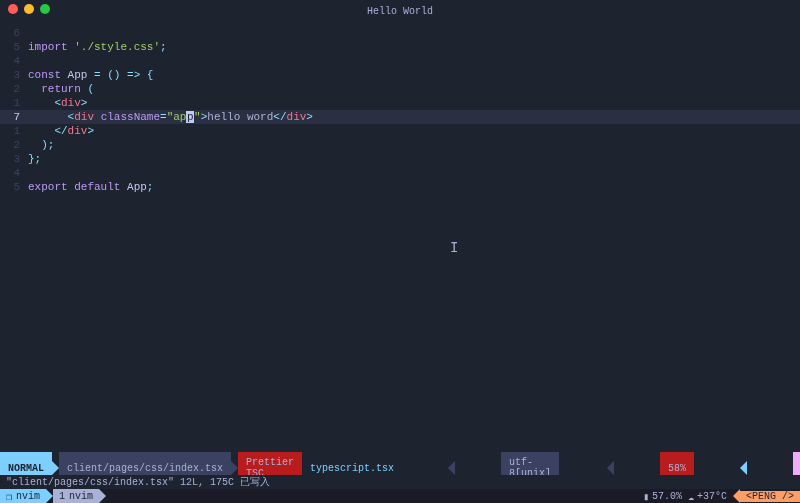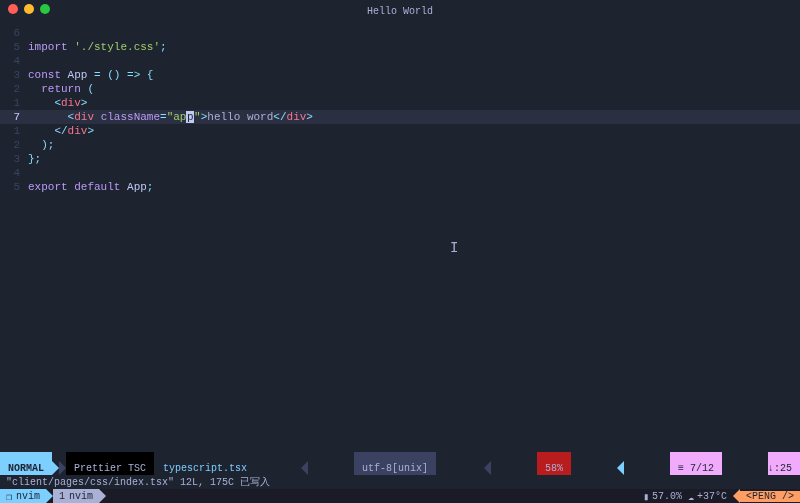--- a/index.html
+++ b/index.html
@@ -102,21 +102,21 @@
   .seg.mode {
     background: #7dcfff;
     color: #1e2330;
     font-weight: bold;
   }
   .seg.path {
     background: #3b4261;
     color: #a9b1d6;
   }
   .seg.lint {
-    background: #000000;
+    background: #b91c1c;
     color: #a9b1d6;
   }
   .arrow-right {
     width: 0; height: 0;
     border-top: 7px solid transparent;
     border-bottom: 7px solid transparent;
     border-left: 7px solid;
   }
   .arrow-left {
     width: 0; height: 0;
@@ -217,20 +217,21 @@
     <div class="line"><div class="gutter">3</div><div class="code"><span class="punc">};</span></div></div>
     <div class="line"><div class="gutter">4</div><div class="code"></div></div>
     <div class="line"><div class="gutter">5</div><div class="code"><span class="kw">export default </span><span class="id">App</span><span class="punc">;</span></div></div>
   </div>
 
 <div class="text-cursor">I</div>
 
 <div class="statusline">
   <div class="seg mode">NORMAL</div>
   <div class="arrow-right" style="border-left-color:#7dcfff"></div>
+  <div class="seg path">client/pages/css/index.tsx</div>
   <div class="arrow-right" style="border-left-color:#3b4261"></div>
   <div class="seg lint">Prettier TSC</div>
 
   <div class="status-right">
     <div class="seg ft">typescript.tsx</div>
     <div class="arrow-left" style="border-right-color:#3b4261"></div>
     <div class="seg enc">utf-8[unix]</div>
     <div class="arrow-left" style="border-right-color:#3b4261;margin-left:2px"></div>
     <div class="seg pct">58%</div>
     <div class="arrow-left" style="border-right-color:#7dcfff"></div>

